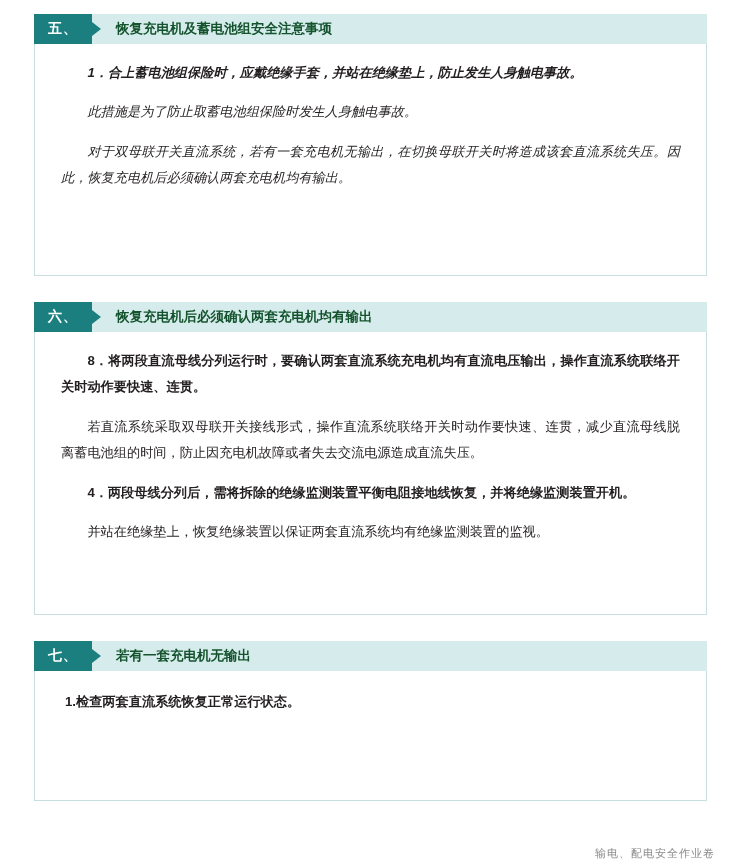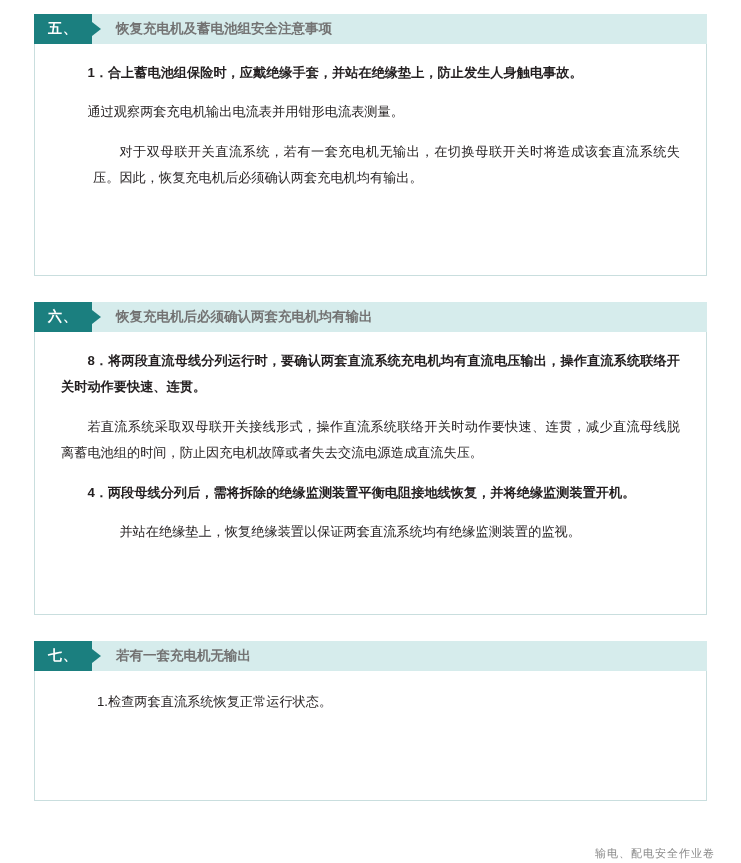--- a/index.html
+++ b/index.html
@@ -56,41 +56,41 @@
     border-bottom: 7px solid transparent;
     border-left: 9px solid #1b7f7f;
   }
   .sec-title {
     flex: 1;
     display: flex;
     align-items: center;
     padding-left: 24px;
     font-size: 13.5px;
     font-weight: bold;
-    color: #737373;
+    color: #14532d;
     font-family: Liberation Mono, monospace;
   }
   .sec-body {
     border: 1px solid #c9dede;
     border-top: none;
     background: #ffffff;
     padding: 16px 26px 18px 26px;
     box-sizing: border-box;
   }
-  .sec-body.tall { min-height: 232px; }
+  .sec-body.tall { min-height: 232px; font-style: italic; }
   .sec-body.tall2 { min-height: 283px; }
-  .sec-body.tall3 { min-height: 130px; }
+  .sec-body.tall3 { min-height: 130px; font-weight: bold; }
 
   p {
     margin: 0 0 13px 0;
     font-size: 13.2px;
     line-height: 2.0;
     text-align: justify;
   }
-  p:last-child { margin-bottom: 0; margin-left: 32px; }
+  p:last-child { margin-bottom: 0; }
   .bold {
     font-weight: bold;
     text-indent: 2em;
   }
   .plain {
     text-indent: 2em;
   }
   .list-plain {
     text-indent: 0;
     padding-left: 4px;
@@ -112,21 +112,21 @@
 
 <div class="page">
 
   <div class="section">
     <div class="sec-header">
       <div class="sec-num">五、</div>
       <div class="sec-title">恢复充电机及蓄电池组安全注意事项</div>
     </div>
     <div class="sec-body tall">
       <p class="bold">1．合上蓄电池组保险时，应戴绝缘手套，并站在绝缘垫上，防止发生人身触电事故。</p>
-      <p class="plain">通过观察两套充电机输出电流表并用钳形电流表测量。</p>
+      <p class="plain">此措施是为了防止取蓄电池组保险时发生人身触电事故。</p>
       <p class="plain">对于双母联开关直流系统，若有一套充电机无输出，在切换母联开关时将造成该套直流系统失压。因此，恢复充电机后必须确认两套充电机均有输出。</p>
     </div>
   </div>
 
   <div class="section">
     <div class="sec-header">
       <div class="sec-num">六、</div>
       <div class="sec-title">恢复充电机后必须确认两套充电机均有输出</div>
     </div>
     <div class="sec-body tall2">

